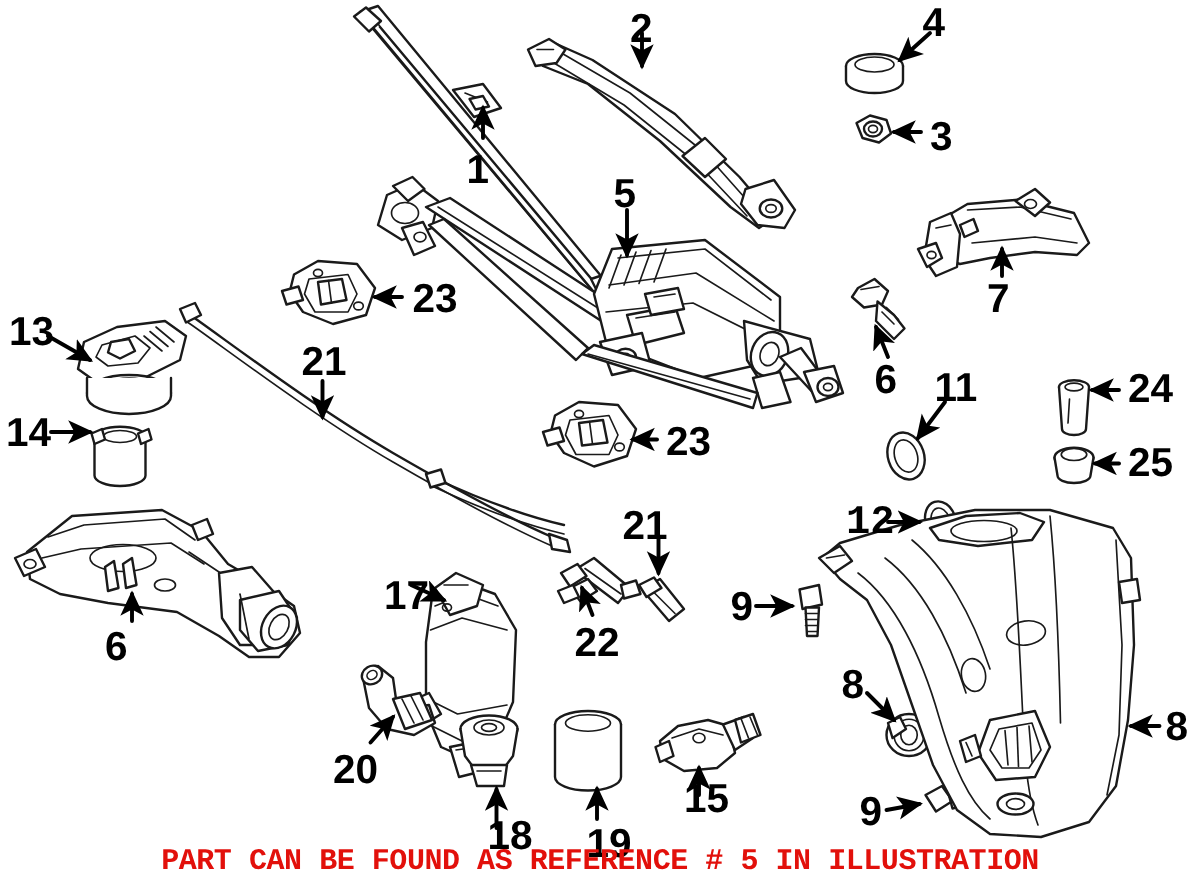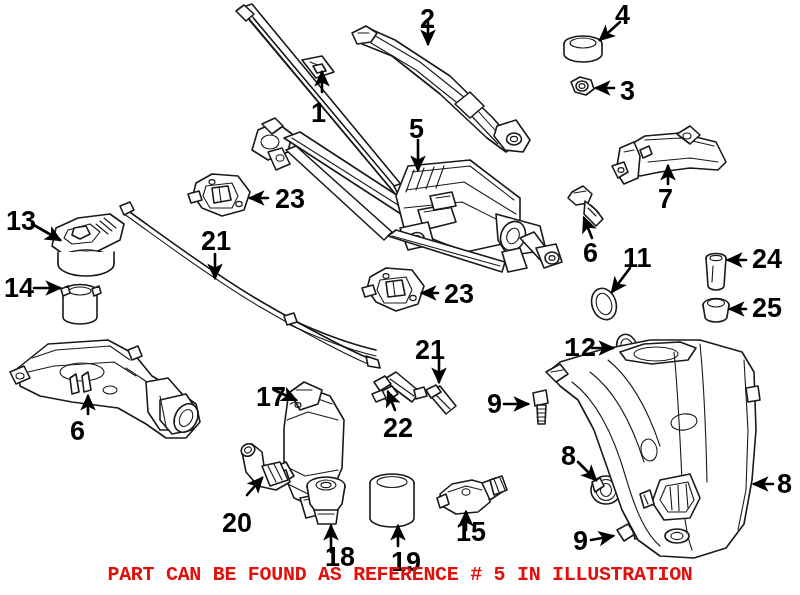--- a/index.html
+++ b/index.html
@@ -478,21 +478,21 @@
   <div class="callout" style="left:70px;  top:418px;">6</div>
   <div class="callout" style="left:623px; top:245px;">11</div>
   <div class="callout" style="left:564px; top:336px;font-family:Liberation Mono, monospace;">12</div>
   <div class="callout" style="left:6px;   top:208px;">13</div>
   <div class="callout" style="left:4px;   top:275px;text-align:right;">14</div>
   <div class="callout" style="left:456px; top:519px;">15</div>
   <div class="callout" style="left:561px; top:443px;">8</div>
   <div class="callout" style="left:256px; top:384px;text-align:center;">17</div>
   <div class="callout" style="left:325px; top:524px;margin-top:20px;">18</div>
   <div class="callout" style="left:391px; top:549px;">19</div>
-  <div class="callout" style="left:222px; top:500px;margin-top:10px;">20</div>
+  <div class="callout" style="left:222px; top:500px;">20</div>
   <div class="callout" style="left:201px; top:228px;">21</div>
   <div class="callout" style="left:415px; top:337px;">21</div>
   <div class="callout" style="left:383px; top:415px;">22</div>
   <div class="callout" style="left:275px; top:186px;">23</div>
   <div class="callout" style="left:444px; top:281px;">23</div>
   <div class="callout" style="left:752px; top:246px;">24</div>
   <div class="callout" style="left:752px; top:295px;">25</div>
 
   <div id="footer-note">PART CAN BE FOUND AS REFERENCE # 5 IN ILLUSTRATION</div>
 

